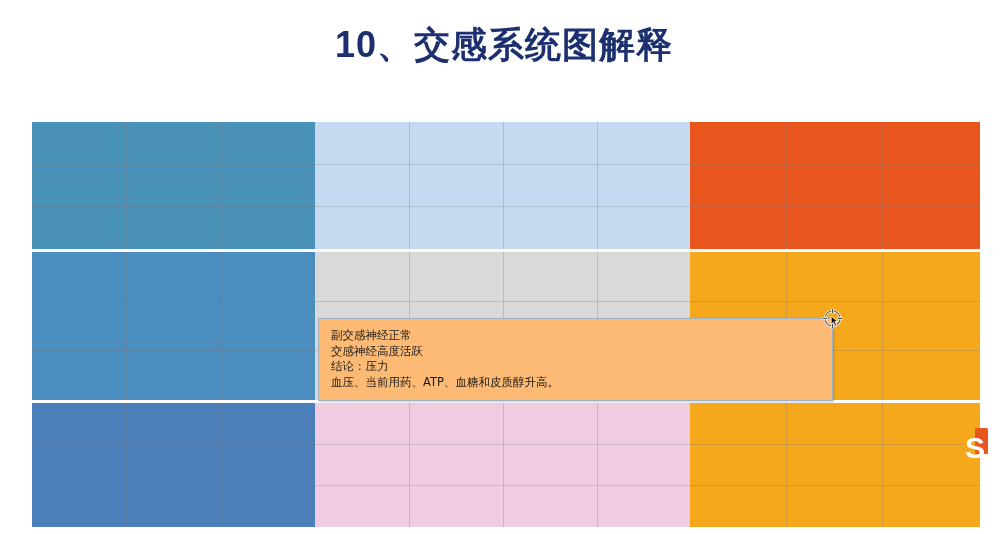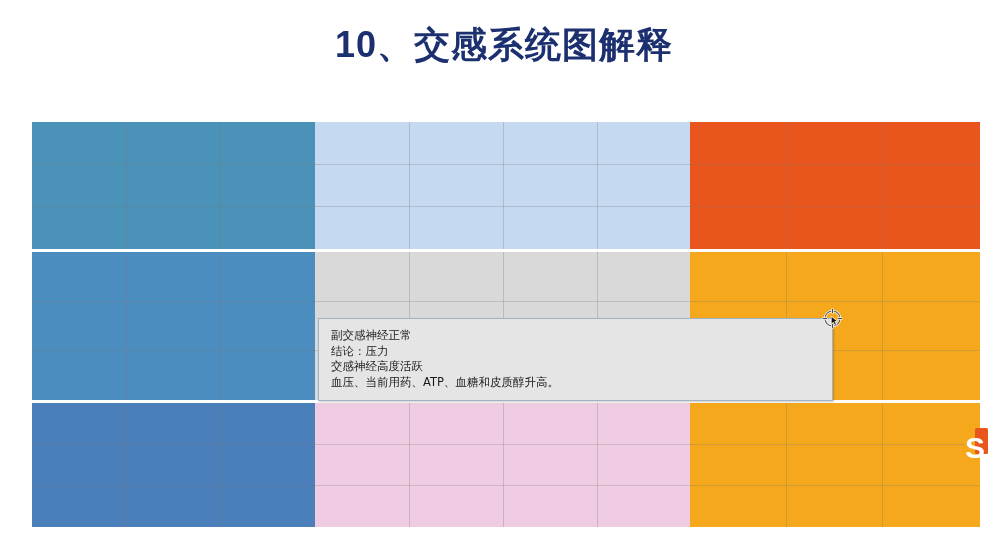--- a/index.html
+++ b/index.html
@@ -84,21 +84,21 @@
     height: 1px;
     background: rgba(120,120,120,0.28);
   }
 
   
   .tooltip {
     position: absolute;
     left: 318px;
     top: 318px;
     width: 515px;
-    background: #e5e5e5;
+    background: #fdba74;
     border: 1px solid #9fb3c4;
     box-shadow: 1px 1px 2px rgba(0,0,0,0.20);
     padding: 9px 12px 10px 12px;
     z-index: 40;
   }
   .tooltip .tline {
     font-size: 11.5px;
     line-height: 15.5px;
     color: #1a1a1a;
     white-space: nowrap;
@@ -200,22 +200,22 @@
           <div class="hline" style="top:41px;"></div>
           <div class="hline" style="top:82px;"></div>
         </div>
       </div>
 
     </div>
   </div>
 
   <div class="tooltip">
     <div class="tline">副交感神经正常</div>
+    <div class="tline">交感神经高度活跃</div>
     <div class="tline">结论：压力</div>
-    <div class="tline">交感神经高度活跃</div>
     <div class="tline">血压、当前用药、ATP、血糖和皮质醇升高。</div>
   </div>
 
   <div class="cursor">
     <svg width="21" height="21" viewBox="0 0 21 21">
       <circle cx="10.5" cy="10.5" r="7.5" fill="none" stroke="#ffffff" stroke-width="2.4"></circle>
       <circle cx="10.5" cy="10.5" r="7.5" fill="none" stroke="#5a5a5a" stroke-width="1.1"></circle>
       <line x1="10.5" y1="0.6" x2="10.5" y2="5.4" stroke="#ffffff" stroke-width="2.4"></line>
       <line x1="10.5" y1="15.6" x2="10.5" y2="20.4" stroke="#ffffff" stroke-width="2.4"></line>
       <line x1="0.6" y1="10.5" x2="5.4" y2="10.5" stroke="#ffffff" stroke-width="2.4"></line>

